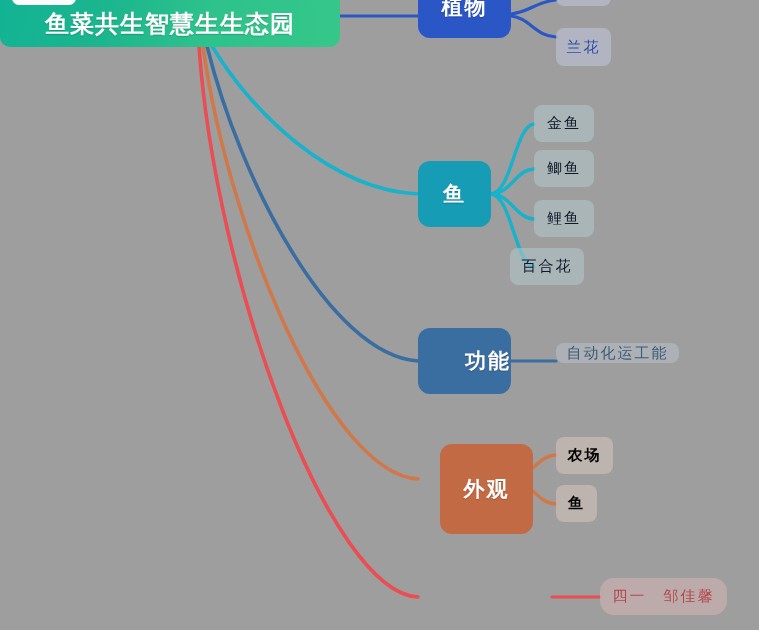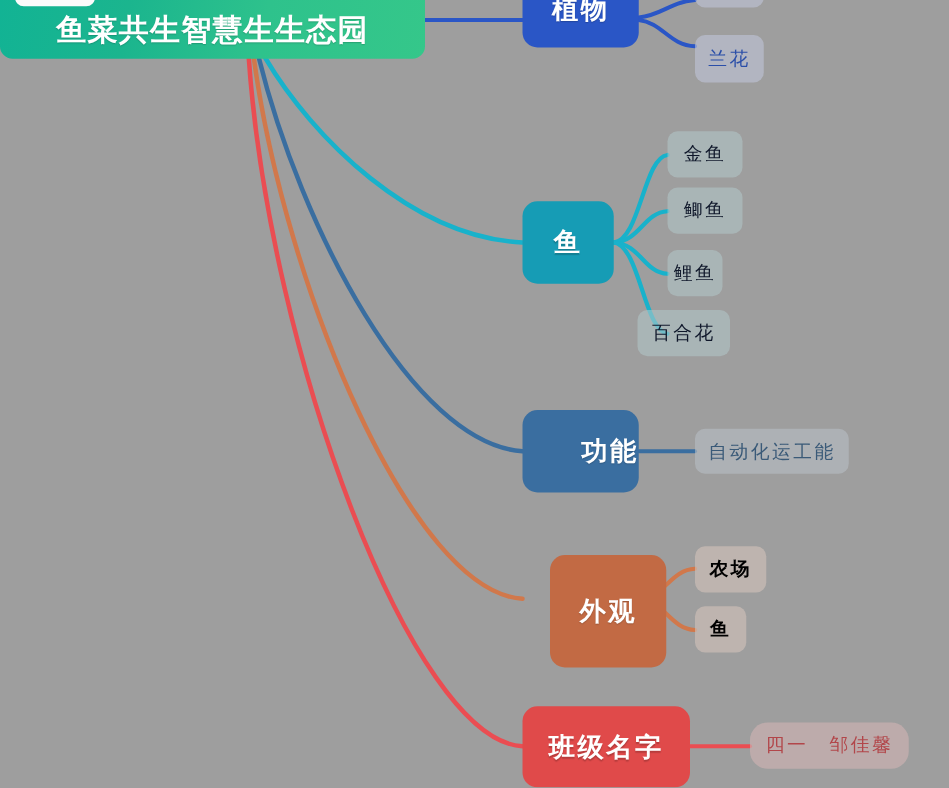--- a/index.html
+++ b/index.html
@@ -85,23 +85,23 @@
   .leaf-blue   { color: #2a4ea8; background: rgba(190,196,214,0.62); }
   .leaf-teal   { color: #0f172a; background: rgba(176,196,198,0.60); }
   .leaf-steel  { color: #3a5a78; background: rgba(183,189,196,0.62); }
   .leaf-orange { color: #000000; background: rgba(206,191,183,0.66); font-weight: bold; }
   .leaf-red    { color: #b2464a; background: rgba(205,178,178,0.66); }
 
   .l-plant-hidden { left: 556px; top: -18px; width: 55px; height: 24px; border-radius: 0 0 8px 8px; }
   .l-orchid  { left: 556px; top: 18px;  width: 55px; height: 38px; margin-top: 10px; }
   .l-gold    { left: 534px; top: 105px; width: 60px; height: 37px; }
   .l-crucian { left: 534px; top: 150px; width: 60px; height: 37px; }
-  .l-carp    { left: 534px; top: 200px; width: 44px; height: 37px; text-align: right; }
+  .l-carp    { left: 534px; top: 200px; width: 60px; height: 37px; text-align: right; }
   .l-lily    { left: 510px; top: 248px; width: 74px; height: 37px; align-items: center; }
-  .l-auto    { left: 556px; top: 343px; width: 123px; height: 36px; }
+  .l-auto    { left: 556px; top: 343px; width: 123px; height: 20px; }
   .l-farm    { left: 556px; top: 437px; width: 57px; height: 37px; }
   .l-fish2   { left: 556px; top: 485px; width: 41px; height: 37px; }
   .l-name    { left: 600px; top: 578px; width: 127px; height: 37px; border-radius: 14px; }
 </style>
 </head>
 <body>
 
 <div id="canvas">
 
   <svg id="edges" viewBox="0 0 759 630" xmlns="http://www.w3.org/2000/svg">
@@ -173,20 +173,17 @@
   <div class="node branch b-look">
     <span>外观</span>
   </div>
   <div class="node leaf leaf-orange l-farm">
     <span>农场</span>
   </div>
   <div class="node leaf leaf-orange l-fish2">
     <span>鱼</span>
   </div>
 
-  <div class="node branch b-class">
-    <span>班级名字</span>
-  </div>
   <div class="node leaf leaf-red l-name">
     <span>四一　邹佳馨</span>
   </div>
 
 </div>
 
 </body></html>

